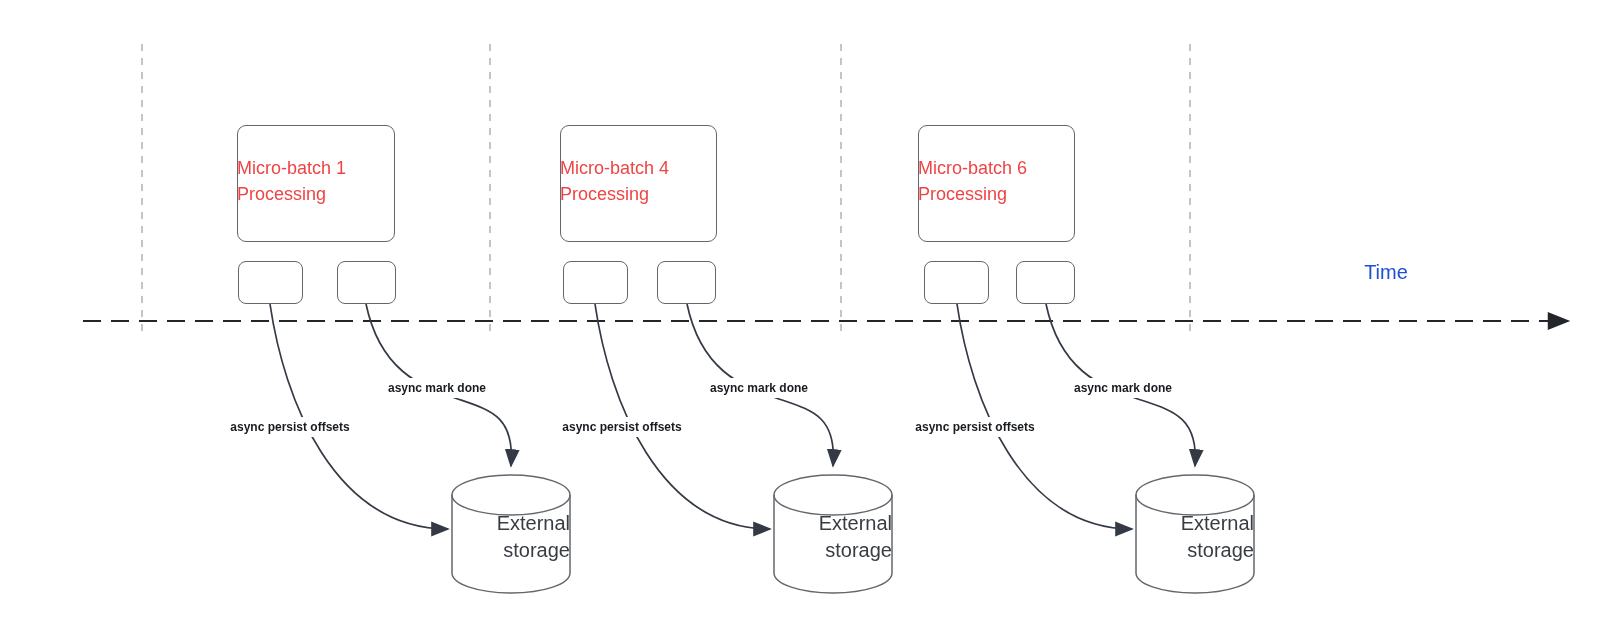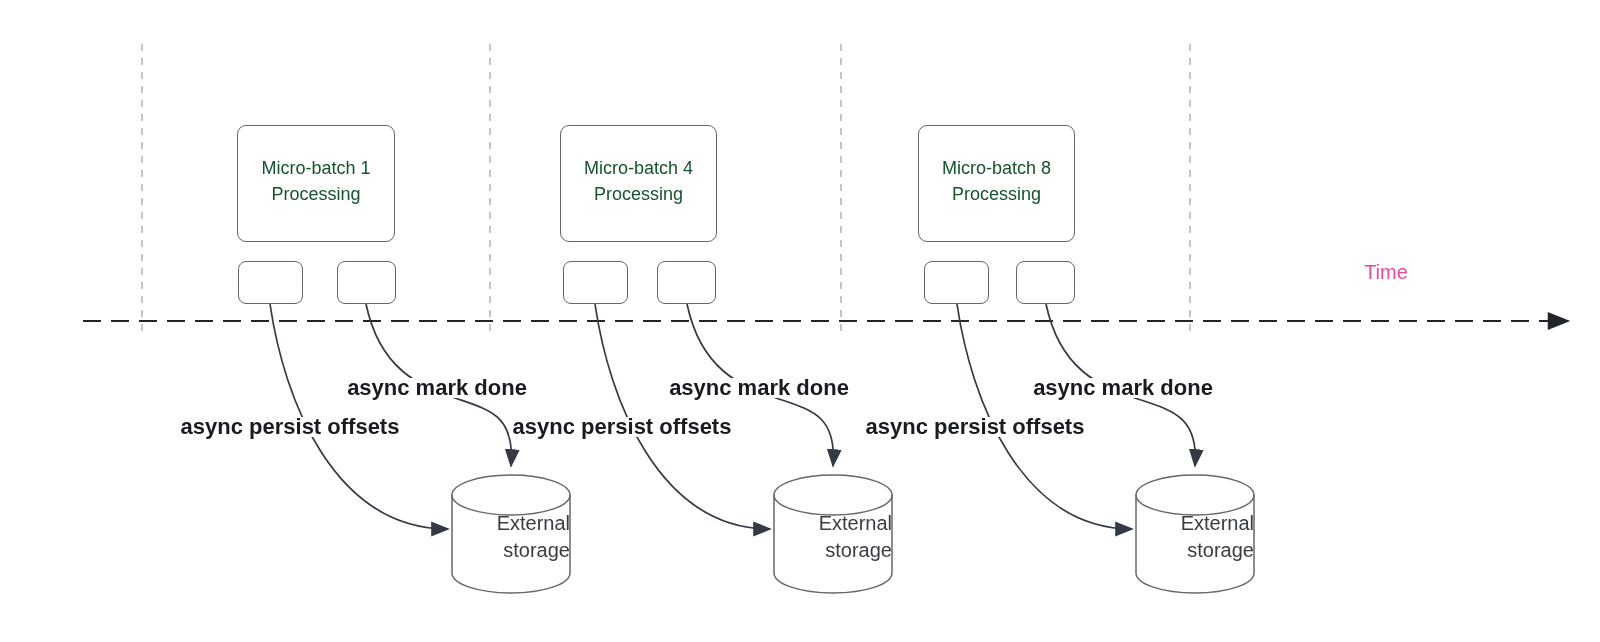--- a/index.html
+++ b/index.html
@@ -6,36 +6,36 @@
   .canvas{
     position:relative;width:1600px;height:642px;background:#ffffff;overflow:hidden;
     font-family:"Liberation Sans", sans-serif;
   }
   .layer{position:absolute;left:0;top:0;}
   .mb-box{
     position:absolute;background:#ffffff;border:1.5px solid #63676d;border-radius:9px;
     box-sizing:border-box;
   }
   .mb-title{
-    position:absolute;text-align:center;font-size:18px;line-height:26px;color:#14532d;
+    position:absolute;font-size:18px;line-height:26px;color:#ef4444;
   }
   .task-rect{
     position:absolute;height:43px;background:#ffffff;border:1.5px solid #63676d;
     border-radius:8px;box-sizing:border-box;
   }
   .arrow-label{
     position:absolute;transform:translateX(-50%);white-space:nowrap;
-    font-size:22px;font-weight:bold;color:#181b20;background:#ffffff;
+    font-size:12px;font-weight:bold;color:#181b20;background:#ffffff;
     padding:0 3px;line-height:20px;
   }
   .cyl-label{
     position:absolute;text-align:right;font-size:20px;line-height:27px;color:#383d44;
   }
   .time-label{
-    position:absolute;font-size:20px;color:#ec4899;white-space:nowrap;
+    position:absolute;font-size:20px;color:#1d4ed8;white-space:nowrap;
     transform:translateX(-50%);
   }
 </style>
 </head>
 <body>
 
 <div class="canvas">
 
   <svg class="layer" width="1600" height="642" viewBox="0 0 1600 642">
     <defs>
@@ -105,21 +105,21 @@
     <div class="arrow-label" style="left:759px;top:378px">async mark done</div>
     <div class="cyl-label" style="left:774px;top:510px;width:118px">
       <div>External</div>
       <div>storage</div>
     </div>
   </div>
 
   <div>
     <div class="mb-box" style="left:918px;top:125px;width:157px;height:117px"></div>
     <div class="mb-title" style="left:918px;top:155px;width:157px">
-      <div>Micro-batch 8</div>
+      <div>Micro-batch 6</div>
       <div>Processing</div>
     </div>
     <div class="task-rect" style="left:924px;top:261px;width:65px"></div>
     <div class="task-rect" style="left:1016px;top:261px;width:59px"></div>
     <div class="arrow-label" style="left:975px;top:417px">async persist offsets</div>
     <div class="arrow-label" style="left:1123px;top:378px">async mark done</div>
     <div class="cyl-label" style="left:1136px;top:510px;width:118px">
       <div>External</div>
       <div>storage</div>
     </div>

